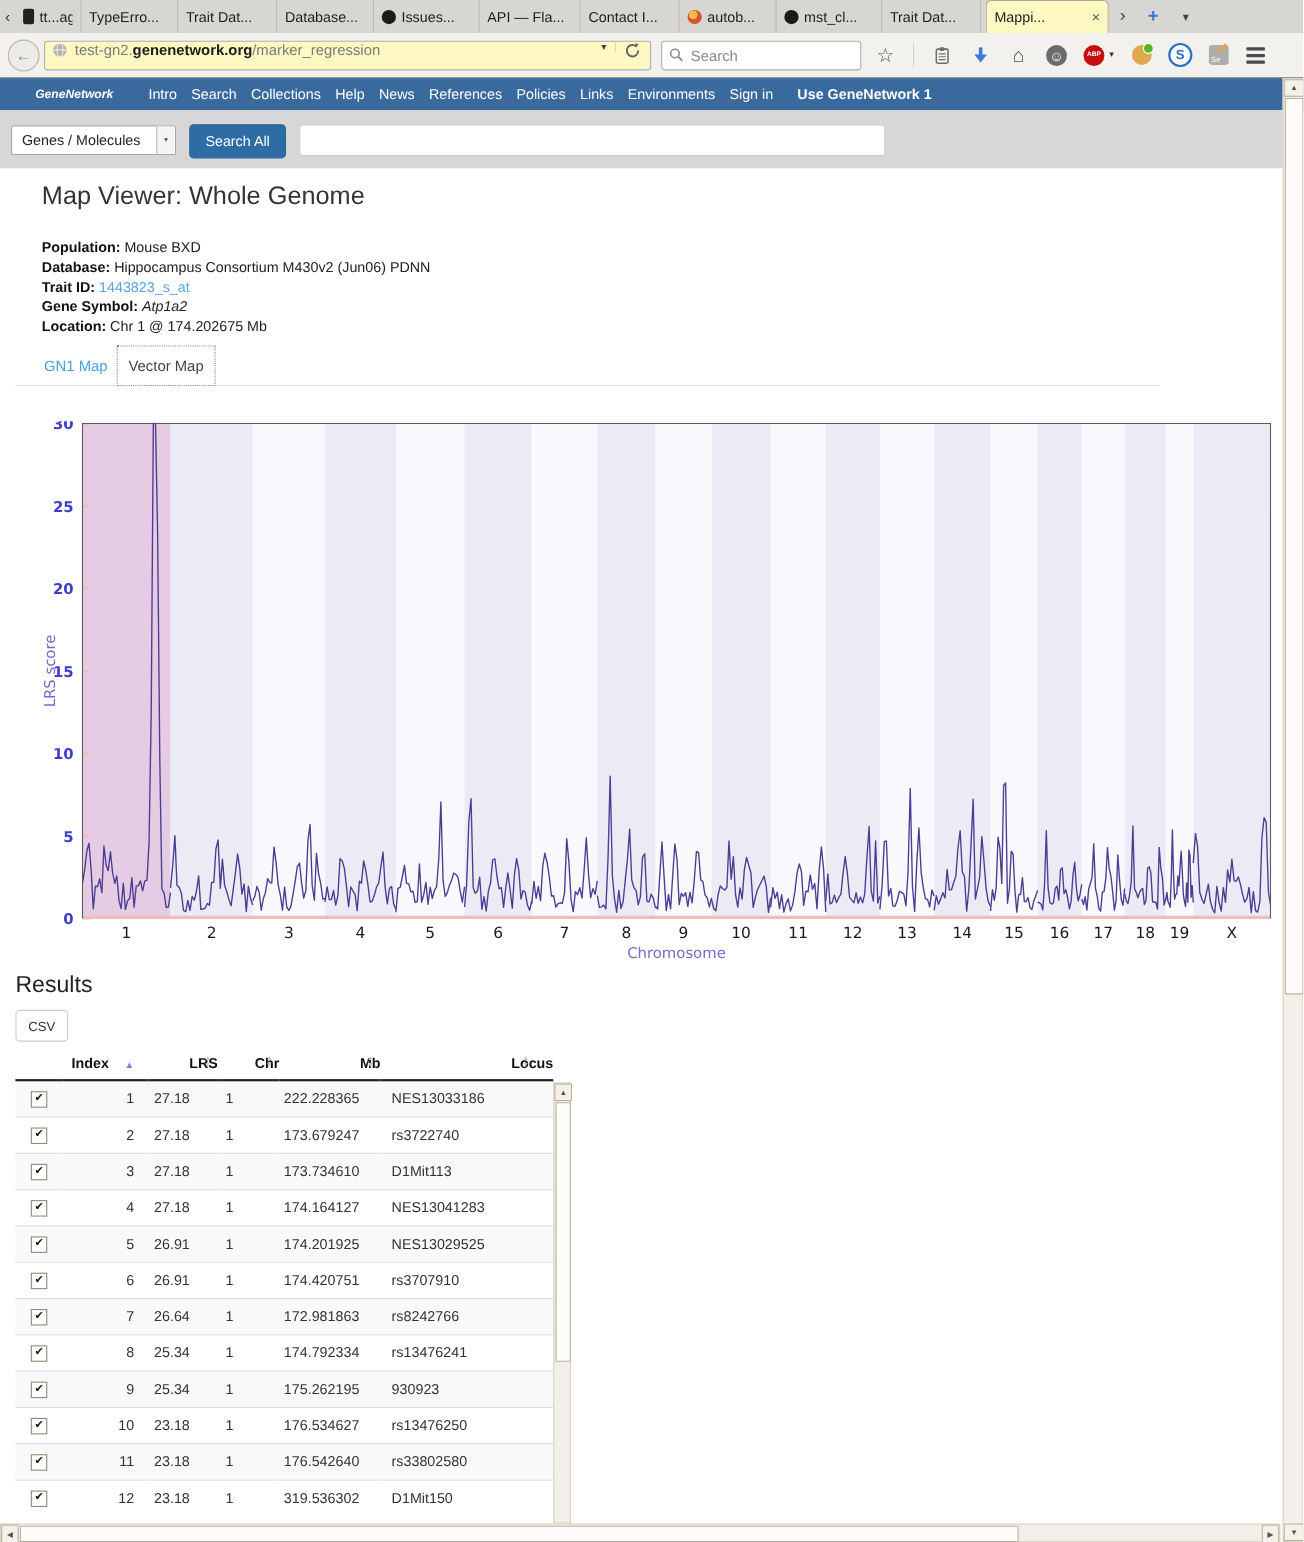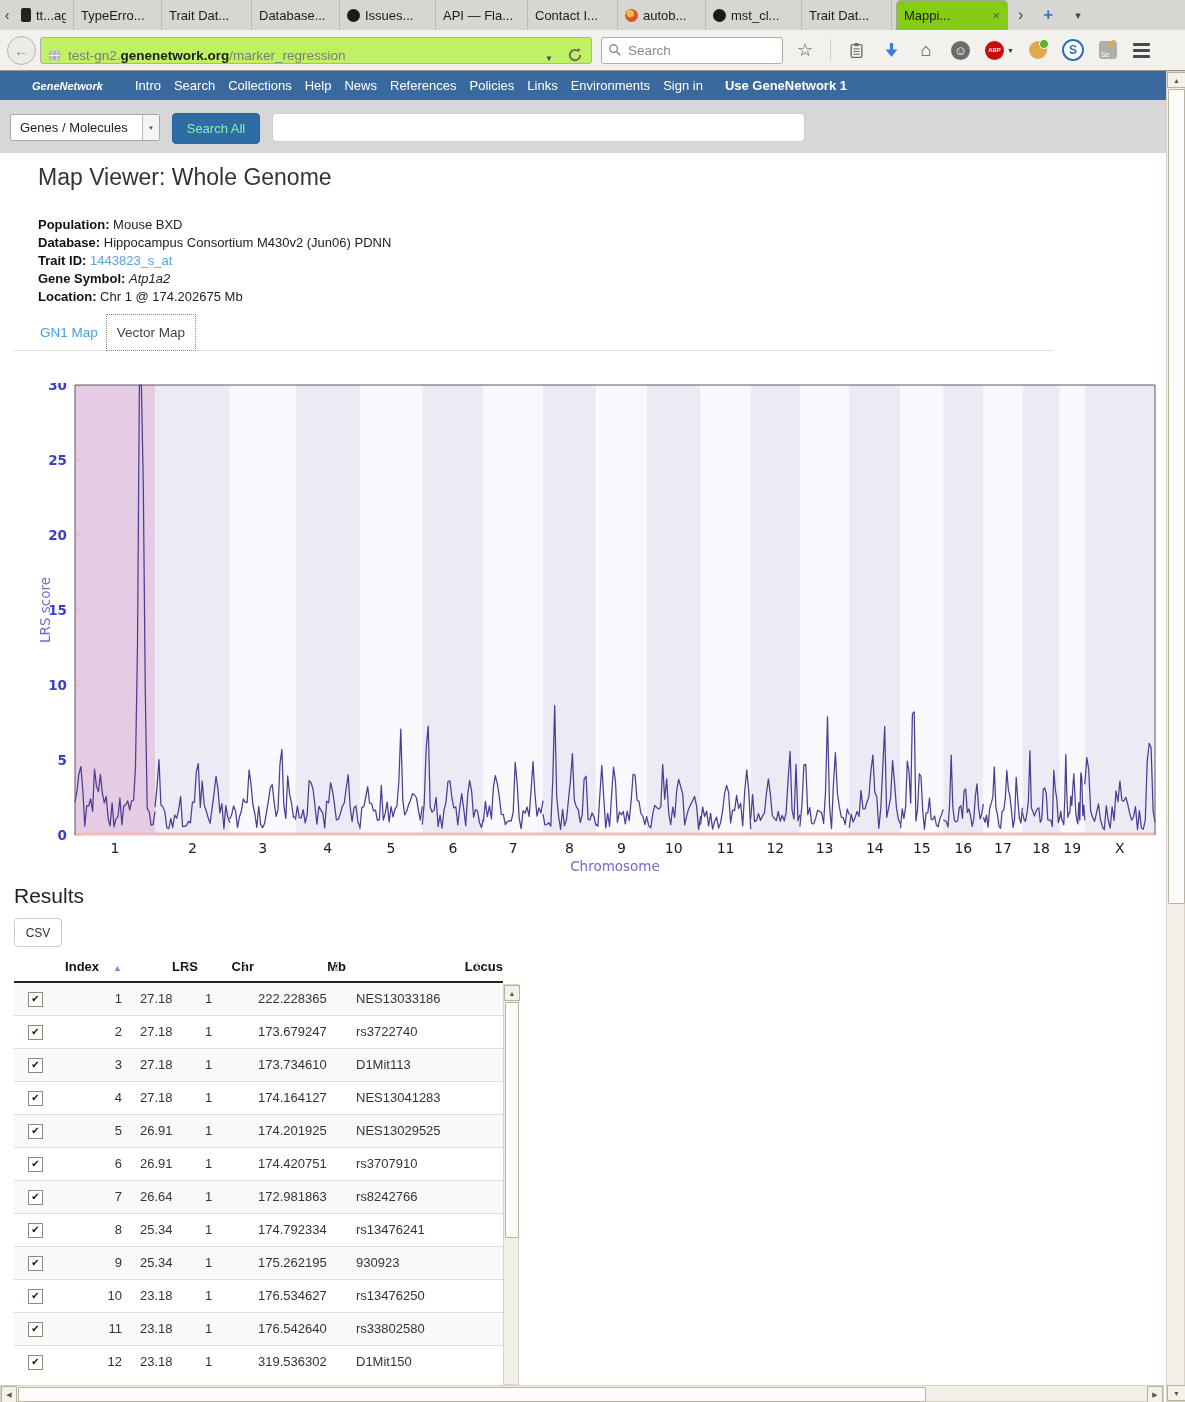--- a/index.html
+++ b/index.html
@@ -7,36 +7,36 @@
           font-family:"Liberation Sans",sans-serif;-webkit-font-smoothing:antialiased;}
   .abs{position:absolute;}
 
   
   .tabbar{left:0;top:0;width:1185px;height:30px;background:#d8d6d2;display:flex;align-items:stretch;}
   .tabscroll{width:14px;display:flex;align-items:center;justify-content:center;color:#333;font-size:14px;}
   #tabs{display:flex;align-items:stretch;}
   .tab{display:flex;align-items:center;padding:0 7px;border-right:1px solid #bdbab5;
        font-size:13px;color:#1c1c1c;white-space:nowrap;overflow:hidden;box-sizing:border-box;}
   .tab .tlabel{overflow:hidden;text-overflow:clip;white-space:nowrap;}
-  .tab.active{background:#84cc16;border:1px solid #aaa69e;border-bottom:none;border-radius:5px 5px 0 0;margin-left:4px;}
+  .tab.active{background:#fef9c3;border:1px solid #aaa69e;border-bottom:none;border-radius:5px 5px 0 0;margin-left:4px;}
   .tclose{margin-left:auto;padding-left:8px;color:#555;font-size:13px;}
   .tabicon{width:13px;height:13px;border-radius:50%;display:inline-block;margin-right:5px;flex:none;}
   .tabicon.github{background:#1b1b1b;}
   .tabicon.autobuild{background:radial-gradient(circle at 40% 35%,#f2b94b 0 32%,#d9542b 36%);}
   .tabicon.dark-favicon{background:#222;border-radius:2px;width:10px;height:14px;}
   .tabctl{display:flex;align-items:center;color:#444;}
   .newtab{color:#3c76c9;font-size:17px;font-weight:bold;}
 
   
   .toolbar{left:0;top:30px;width:1185px;height:41px;background:#f3f1ee;border-bottom:1px solid #98948e;
            display:flex;align-items:center;box-sizing:border-box;}
   .backbtn{width:27px;height:27px;border-radius:50%;background:#edebe7;border:1px solid #b7b3aa;color:#8a8a8a;
            display:flex;align-items:center;justify-content:center;font-size:15px;margin:0 4px 0 7px;flex:none;}
-  .urlbar{width:552px;height:27px;background:#bef264;border:1px solid #b3afa7;border-radius:3px;
-          display:flex;align-items:flex-end;padding:0 4px 0 6px;box-sizing:border-box;flex:none;}
+  .urlbar{width:552px;height:27px;background:#fef9c3;border:1px solid #b3afa7;border-radius:3px;
+          display:flex;align-items:flex-start;padding:0 4px 0 6px;box-sizing:border-box;flex:none;}
   .urltext{font-size:13.5px;margin-left:6px;white-space:nowrap;}
   .u-grey{color:#7b7b7b;} .u-bold{color:#1c1c1c;font-weight:bold;}
   .urlcaret{margin-left:auto;font-size:8px;color:#444;padding:0 6px;border-right:1px solid #d5d2cb;}
   .reload{padding:0 4px 0 7px;display:flex;align-items:center;}
   .searchbar{width:182px;height:27px;background:#fff;border:1px solid #b3afa7;border-radius:3px;margin-left:9px;
              display:flex;align-items:center;padding:0 6px;box-sizing:border-box;flex:none;}
   .searchph{color:#8a8a8a;font-size:13.5px;margin-left:6px;}
   .tbicons{display:flex;align-items:center;margin-left:12px;gap:15px;}
   .tbi{display:flex;align-items:center;justify-content:center;width:20px;height:20px;flex:none;}
   .glyph18{font-size:18px;color:#555;line-height:1;}
@@ -65,21 +65,21 @@
   .navright{font-weight:bold;margin-left:22px;}
 
   
   .searchstrip{left:0;top:100px;width:1166px;height:53px;background:#d7d7d7;}
   .gnselect{left:10px;top:14px;width:150px;height:27px;background:#fff;border:1px solid #a8a8a8;border-radius:2px;
             display:flex;align-items:center;font-size:13px;color:#222;box-sizing:border-box;}
   .gnselect .lab{padding-left:9px;flex:1;}
   .gnselect .dd{width:16px;align-self:stretch;border-left:1px solid #bbb;display:flex;align-items:center;
                 justify-content:center;font-size:6px;color:#555;background:#f4f4f4;}
   .searchallbtn{left:172px;top:13px;width:86px;height:29px;background:#2e6da4;border:1px solid #2b669a;border-radius:4px;
-            color:#86efac;font-size:13px;display:flex;align-items:center;justify-content:center;}
+            color:#ffffff;font-size:13px;display:flex;align-items:center;justify-content:center;}
   .gninput{left:272px;top:13px;width:533px;height:29px;background:#fff;border:1px solid #ccc;border-radius:4px;box-sizing:border-box;}
 
   
   .pagetitle{left:38px;top:164px;font-size:23px;color:#333;}
   #details{left:38px;top:216px;font-size:13px;color:#222;line-height:18px;}
   .dline b{color:#111;}
   .dlink{color:#55a5e0;}
   .ditalic{font-style:italic;}
   .gn1map{left:40px;top:325px;font-size:13.5px;color:#47a0e0;}
   .vectab{left:106px;top:314px;width:90px;height:37px;border:1px dotted #8a8a8a;background:#fff;

